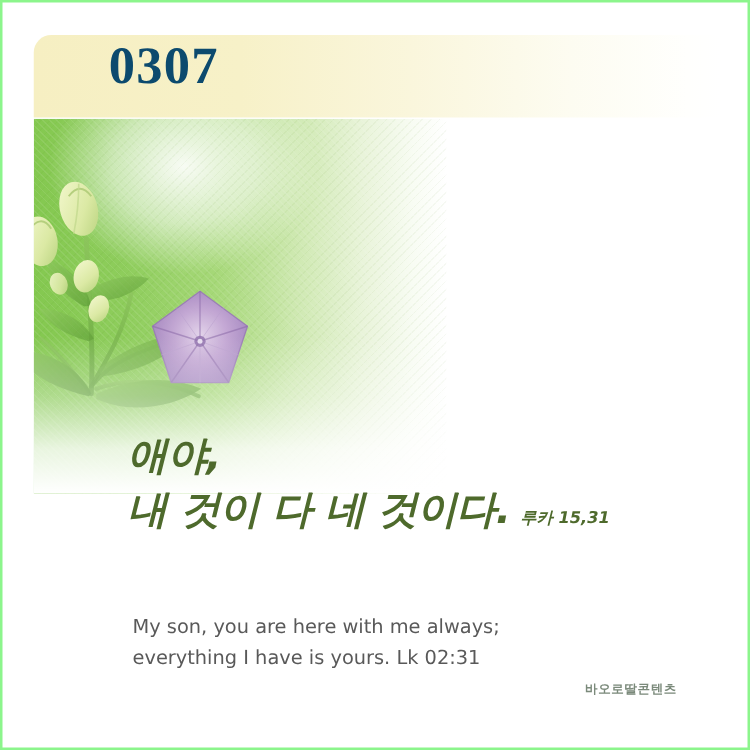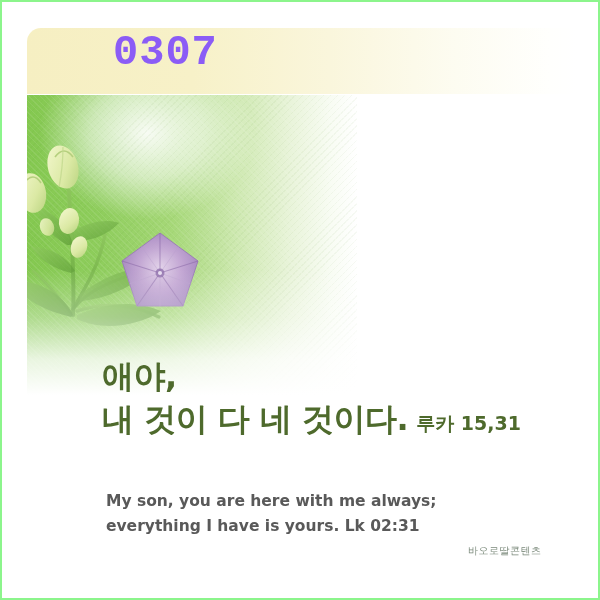--- a/index.html
+++ b/index.html
@@ -37,24 +37,23 @@
         #fffffd 95%,
         #ffffff 100%);
   }
   #date-number {
     position: absolute;
     left: 85px;
     top: 30px;
     font-size: 42px;
     font-weight: bold;
     letter-spacing: 1px;
-    color: #8b5cf6;
+    color: #0c4a6e;
     line-height: 1;
-    font-family: Liberation Mono, monospace;
-    margin-left: 26px;
+    font-family: Liberation Serif, serif;
   }
 
   
   #artwork {
     position: absolute;
     left: 25px;
     top: 93px;
     width: 550px;
     height: 300px;
     overflow: hidden;
@@ -94,55 +93,56 @@
     background-image:
       repeating-linear-gradient(45deg, rgba(255,255,255,0.5) 0 1px, rgba(0,0,0,0) 1px 4px),
       repeating-linear-gradient(-45deg, rgba(90,140,50,0.35) 0 1px, rgba(0,0,0,0) 1px 5px);
   }
   #botanical { position: absolute; left: 0; top: 0; }
 
   
   #verse-korean {
     position: absolute;
     left: 100px;
-    top: 353px;
+    top: 341px;
     width: 470px;
     color: #4e6a2c;
     font-weight: bold;
     font-size: 32px;
     line-height: 43px;
     letter-spacing: -0.5px;
+    font-style: italic;
   }
   #verse-korean .kline { display: block; white-space: nowrap; }
   #verse-ref {
-    font-size: 19px;
+    font-size: 13px;
     font-weight: bold;
     color: #4e6a2c;
     letter-spacing: 0;
     margin-left: 8px;
   }
 
   #verse-english {
     position: absolute;
     left: 104px;
     top: 487px;
     width: 430px;
     color: #595959;
     font-size: 15.5px;
     line-height: 25px;
-    font-weight: bold;
+    font-weight: normal;
   }
   #verse-english .eline { display: block; }
 
   #publisher {
     position: absolute;
     left: 466px;
     top: 542px;
     font-size: 10px;
-    font-weight: normal;
+    font-weight: bold;
     letter-spacing: 0.5px;
     color: #7b8a7b;
   }
 </style>
 </head>
 <body>
 
 <div id="card">
 
   <div id="header-band"></div>

